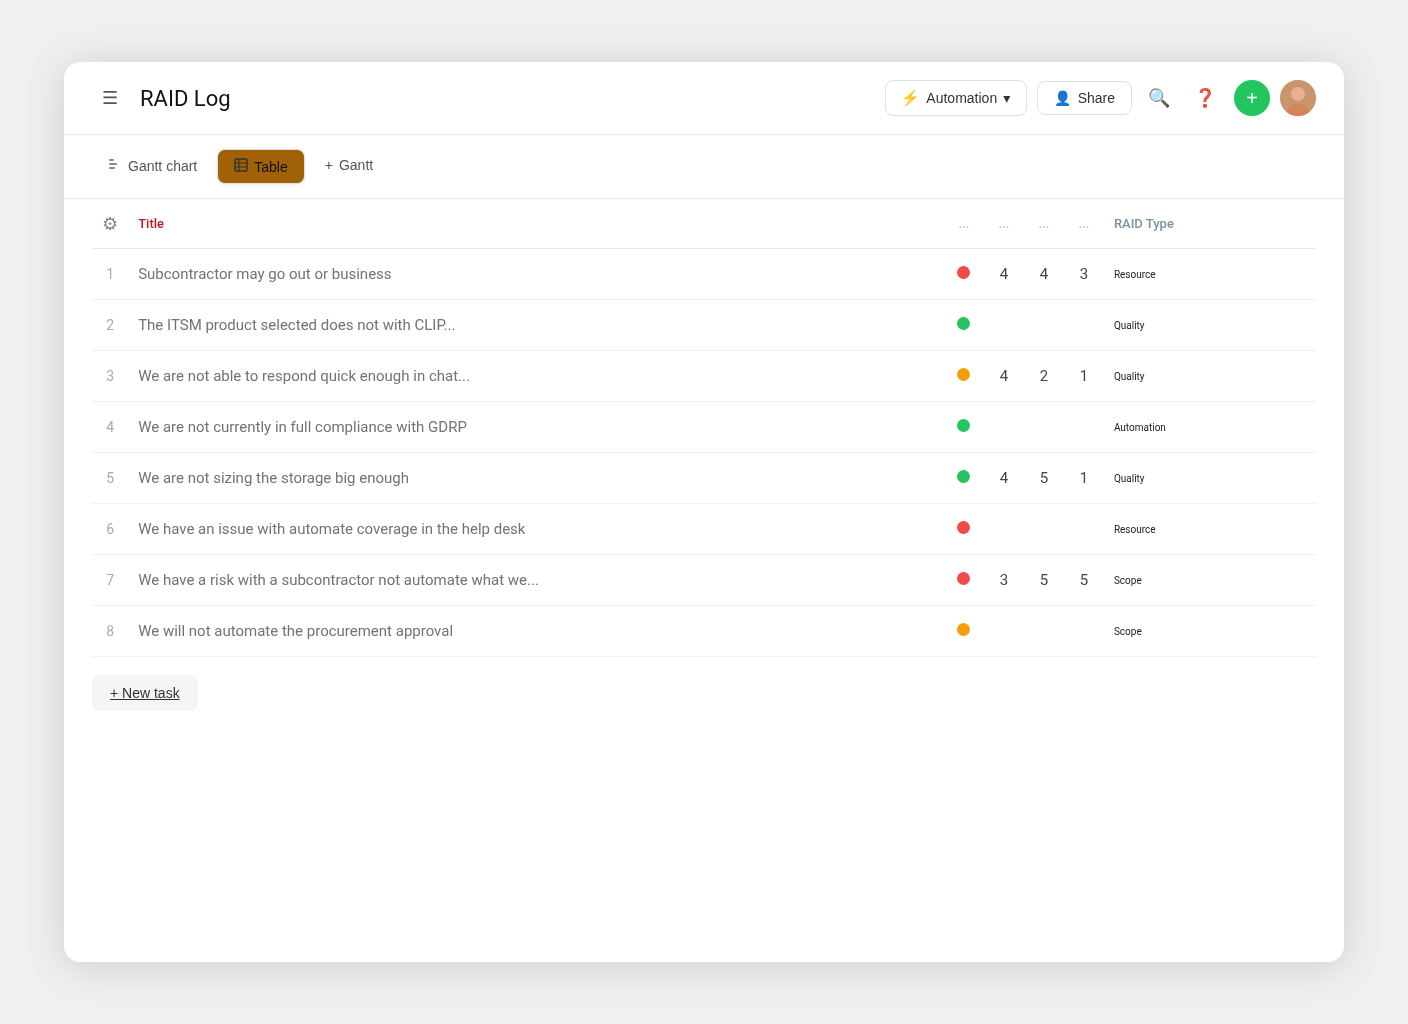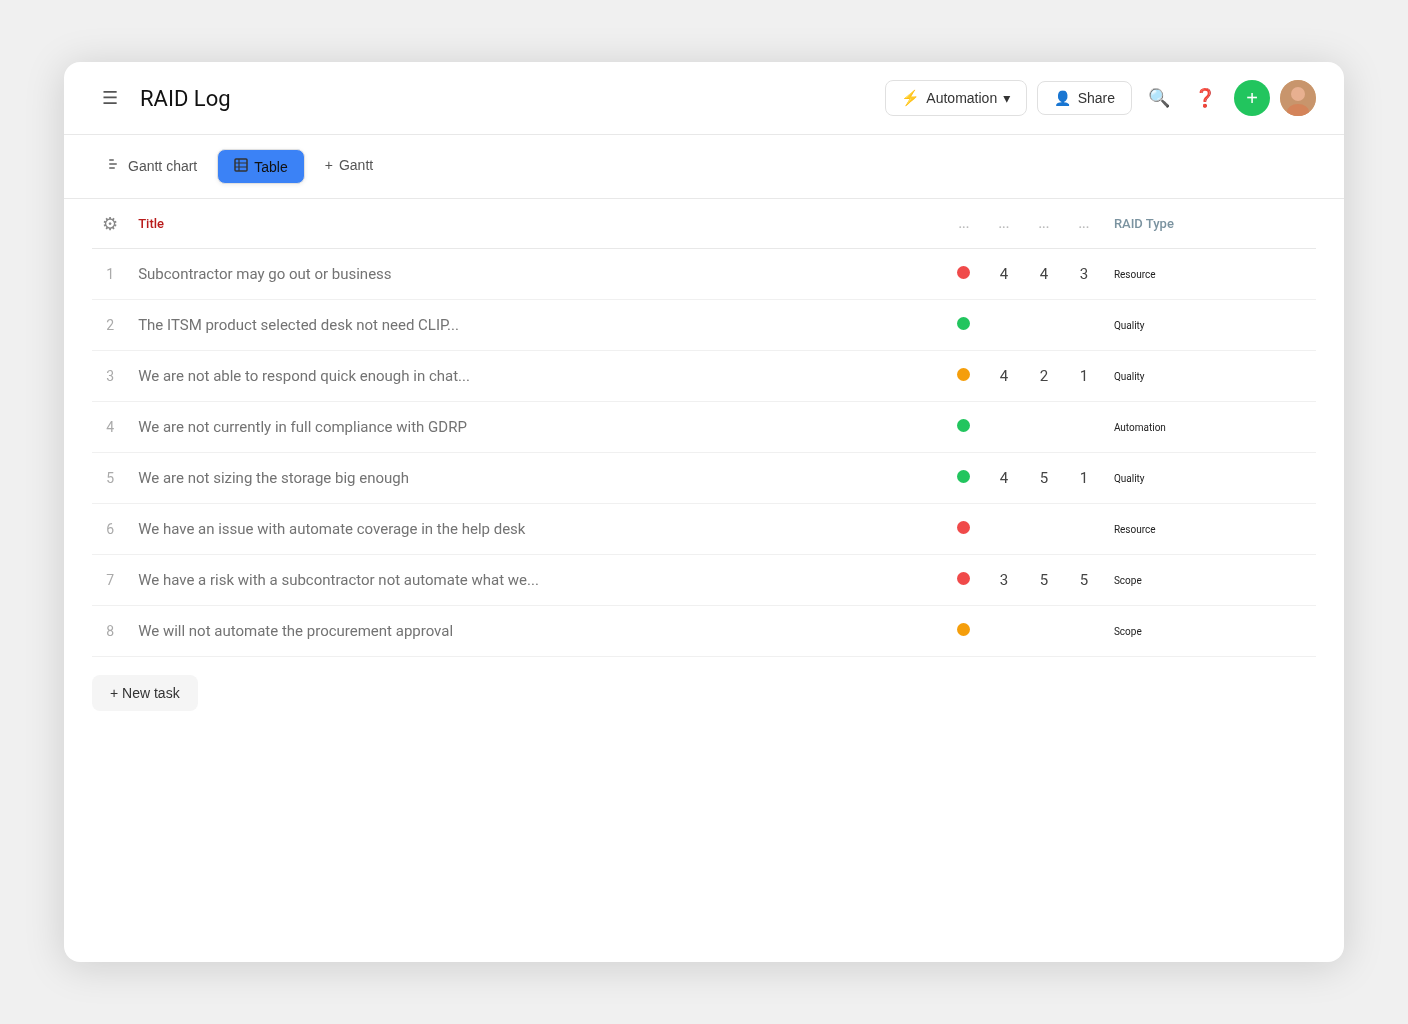--- a/index.html
+++ b/index.html
@@ -132,21 +132,21 @@
       padding: 8px 16px;
       border-radius: 8px;
       font-size: 14px;
       font-weight: 500;
       color: #555;
       cursor: pointer;
       border: none;
       background: transparent;
     }
     .tab.active {
-      background: #3b82f6;
+      background: #a16207;
       border: 1.5px solid #e0e0e0;
       color: #111;
       box-shadow: 0 1px 4px rgba(0,0,0,0.07);
     }
     .table-container {
       padding: 0 28px 28px 28px;
       overflow-x: auto;
     }
     table {
       width: 100%;
@@ -216,20 +216,21 @@
       gap: 6px;
       margin-top: 18px;
       padding: 10px 18px;
       background: #f5f5f5;
       border: none;
       border-radius: 8px;
       font-size: 14px;
       font-weight: 500;
       color: #333;
       cursor: pointer;
+      text-decoration: underline;
     }
   </style>
 </head>
 <body>
 
 <div class="window">
 
   <div class="header">
     <div class="header-left">
       <button class="icon-btn menu-icon">☰</button>
@@ -320,21 +321,21 @@
             <td class="row-num">1</td>
             <td>Subcontractor may go out or business</td>
             <td class="status-cell"><span class="dot dot-red"></span></td>
             <td class="num-cell">4</td>
             <td class="num-cell">4</td>
             <td class="num-cell">3</td>
             <td class="type-cell">Resource</td>
           </tr>
           <tr>
             <td class="row-num">2</td>
-            <td>The ITSM product selected desk not need CLIP...</td>
+            <td>The ITSM product selected does not with CLIP...</td>
             <td class="status-cell"><span class="dot dot-green"></span></td>
             <td class="num-cell"></td>
             <td class="num-cell"></td>
             <td class="num-cell"></td>
             <td class="type-cell">Quality</td>
           </tr>
           <tr>
             <td class="row-num">3</td>
             <td>We are not able to respond quick enough in chat...</td>
             <td class="status-cell"><span class="dot dot-orange"></span></td>

